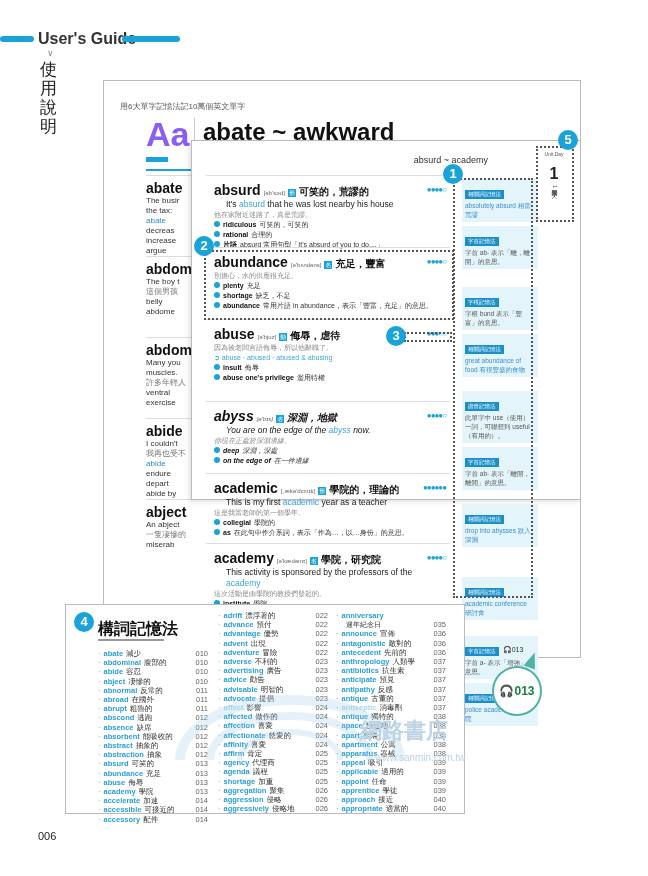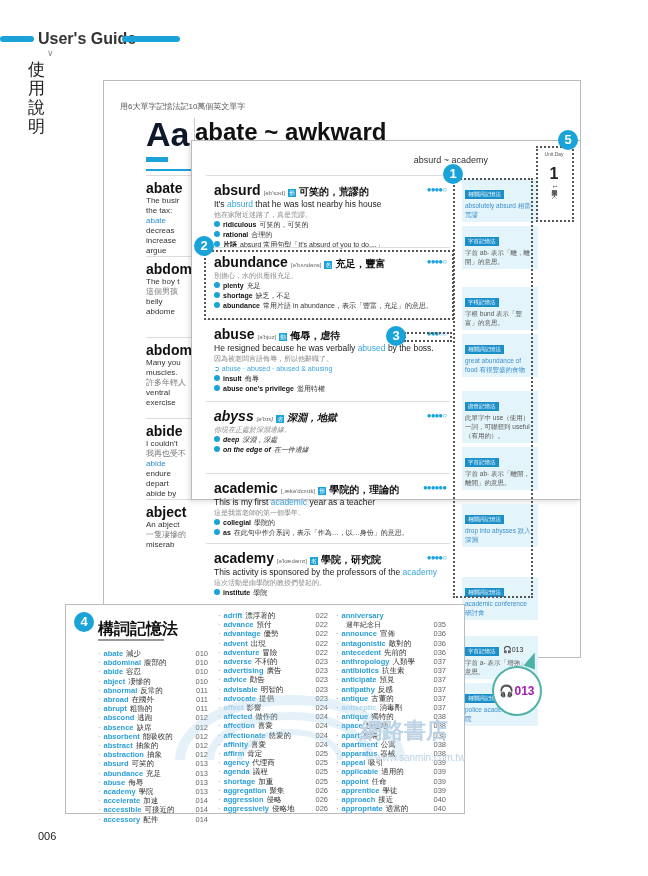--- a/index.html
+++ b/index.html
@@ -4,48 +4,48 @@
 <style>
   * { box-sizing: border-box; margin: 0; padding: 0; }
   body { width: 648px; height: 876px; background: #fff; position: relative; overflow: hidden;
          font-family: "Liberation Sans", "DejaVu Sans", sans-serif; color: #222; }
 
   
   .hdr-bar-l { position: absolute; left: 0; top: 36px; width: 34px; height: 6px; background: #1aa3d8; border-radius: 3px; }
   .hdr-title { position: absolute; left: 38px; top: 30px; font-size: 16px; font-weight: bold; color: #333; }
   .hdr-bar-r { position: absolute; left: 122px; top: 36px; width: 58px; height: 6px; background: #1aa3d8; border-radius: 3px; }
   .hdr-chev { position: absolute; left: 47px; top: 48px; font-size: 9px; color: #888; }
-  .hdr-vert { position: absolute; left: 28px; top: 60px; width: 20px; font-size: 17px; line-height: 19px; color: #222; font-family: "DejaVu Sans", sans-serif; }
+  .hdr-vert { position: absolute; left: 40px; top: 60px; width: 20px; font-size: 17px; line-height: 19px; color: #222; font-family: "DejaVu Sans", sans-serif; }
 
   
   .back-page { position: absolute; left: 103px; top: 80px; width: 478px; height: 578px; border: 1px solid #bbb; background: #fff; }
   .back-sub { position: absolute; left: 16px; top: 20px; font-size: 8px; color: #555; }
-  .back-aa { position: absolute; left: 42px; top: 34px; font-size: 34px; font-weight: bold; color: #0f172a; }
-  .back-range { position: absolute; left: 90px; top: 37px; font-size: 24px; font-weight: bold; color: #111; border-left: 1px solid #ccc; padding-left: 0; }
+  .back-aa { position: absolute; left: 42px; top: 34px; font-size: 34px; font-weight: bold; color: #8b5cf6; }
+  .back-range { position: absolute; left: 90px; top: 37px; font-size: 24px; font-weight: bold; color: #111; border-left: 1px solid #ccc; padding-left: 8px; }
   .back-tag { position: absolute; left: 42px; top: 76px; width: 22px; height: 5px; background: #1aa3d8; }
   .back-rule { position: absolute; left: 42px; top: 88px; width: 46px; height: 2px; background: #1aa3d8; }
   .back-col { position: absolute; left: 42px; top: 94px; width: 46px; overflow: hidden; }
   .b-entry { height: 81px; border-top: 1px solid #ddd; padding-top: 4px; white-space: nowrap; overflow: hidden; }
   .b-entry .w { font-size: 14px; font-weight: bold; color: #111; }
   .b-entry .l { font-size: 8px; color: #333; line-height: 10px; }
   .b-entry .l.blue { color: #2a8fd0; }
   .b-entry .l.zh { color: #777; }
 
   
   .front-page { position: absolute; left: 191px; top: 140px; width: 390px; height: 360px; border: 1px solid #bbb; background: #fff; box-shadow: -2px 2px 4px rgba(0,0,0,0.12); }
   .front-range { position: absolute; right: 92px; top: 14px; font-size: 9px; color: #333; }
   .entries { position: absolute; left: 14px; top: 34px; width: 244px; }
   .entry { position: relative; border-top: 1px solid #ddd; padding: 6px 4px 4px 8px; }
   .entry .head { display: flex; align-items: baseline; gap: 3px; white-space: nowrap; }
   .entry .word { font-size: 14px; font-weight: bold; color: #111; }
   .entry .ipa { font-size: 6px; color: #666; }
   .entry .pos { display: inline-block; width: 8px; height: 8px; background: #1aa3d8; color: #fff; font-size: 6px; text-align: center; line-height: 8px; }
   .entry .def { font-size: 10px; font-weight: bold; color: #111; }
   .entry .dots { position: absolute; right: 4px; top: 9px; font-size: 8px; color: #1aa3d8; letter-spacing: -1px; }
-  .entry .ex { font-size: 8.5px; color: #222; line-height: 11px; }
+  .entry .ex { font-size: 8.5px; color: #222; line-height: 11px; margin-left: 12px; }
   .entry .ex .hl { color: #3aa5dc; }
   .entry .zh { font-size: 7px; color: #888; line-height: 10px; }
   .entry .rel { font-size: 7px; color: #333; line-height: 10px; white-space: nowrap; overflow: hidden; }
   .entry .rel .b { display: inline-block; width: 6px; height: 6px; border-radius: 50%; background: #1aa3d8; margin-right: 3px; }
   .entry .rel .hk { color: #111; font-weight: bold; margin-right: 3px; }
   .entry .rel.link { color: #3aa5dc; }
 
   .side { position: absolute; left: 270px; top: 38px; width: 76px; }
   .side-box { background: #e4f4fb; padding: 3px; margin-bottom: 4px; }
   .side-tag { display: inline-block; background: #1a8fca; color: #fff; font-size: 5.5px; padding: 1px 3px; margin-bottom: 2px; }
@@ -73,21 +73,21 @@
   .col .row .en { color: #2a9fd8; font-weight: bold; margin-right: 3px; }
   .col .row .zh { color: #333; flex: 1; overflow: hidden; }
   .col .row .pg { color: #666; width: 18px; text-align: right; }
   .col .row.faded .en { color: #a9d6ee; }
   .col .sub { padding-left: 10px; font-size: 7px; color: #333; line-height: 9px; }
 
   .watermark { position: absolute; left: 140px; top: 690px; width: 340px; height: 70px; pointer-events: none; opacity: 0.25; }
   .wm-text { position: absolute; left: 360px; top: 716px; font-size: 22px; color: #bcd3e6; font-weight: bold; }
   .wm-url { position: absolute; left: 375px; top: 752px; font-size: 10px; color: #bcd3e6; }
 
-  .audio-bubble { position: absolute; left: 492px; top: 666px; width: 50px; height: 50px; border: 2px solid #4fb2a7; border-radius: 50%; background: #fff; text-align: center; line-height: 46px; font-size: 12px; font-weight: bold; color: #a21caf; }
+  .audio-bubble { position: absolute; left: 492px; top: 666px; width: 50px; height: 50px; border: 2px solid #4fb2a7; border-radius: 50%; background: #fff; text-align: center; line-height: 46px; font-size: 12px; font-weight: bold; color: #15803d; }
   .bubble-tail { position: absolute; left: 526px; top: 652px; width: 0; height: 0; border-left: 6px solid transparent; border-right: 6px solid transparent; border-bottom: 16px solid #4fb2a7; transform: rotate(20deg); }
 
   .page-num { position: absolute; left: 38px; top: 830px; font-size: 11px; color: #222; }
 </style>
 </head>
 <body>
 
 <div class="hdr-bar-l"></div>
 <div class="hdr-title">User's Guide</div>
 <div class="hdr-bar-r"></div>
@@ -174,34 +174,34 @@
         <div class="rel"><span class="b"></span><span class="hk">abundance</span><span>常用片語 in abundance，表示「豐富，充足」的意思。</span></div>
       </div>
       <div class="entry" style="height: 82px;">
         <div class="head">
           <span class="word">abuse</span>
           <span class="ipa">[ə'bjuz]</span>
           <span class="pos">動</span>
           <span class="def">侮辱，虐待</span>
         </div>
         <span class="dots">●●●○○</span>
-        <div class="ex">He resigned because he was verbally <span class="hl">abused</span> by the boss.</div>
         <div class="zh">因為被老闆言語侮辱，所以他辭職了。</div>
         <div class="rel link"><span>➲ </span><span>abuse · abused · abused &amp; abusing</span></div>
         <div class="rel"><span class="b"></span><span class="hk">insult</span><span>侮辱</span></div>
         <div class="rel"><span class="b"></span><span class="hk">abuse one's privilege</span><span>濫用特權</span></div>
       </div>
       <div class="entry" style="height: 72px; font-style: italic;">
         <div class="head">
           <span class="word">abyss</span>
           <span class="ipa">[ə'bɪs]</span>
           <span class="pos">名</span>
           <span class="def">深淵，地獄</span>
         </div>
         <span class="dots">●●●●○</span>
+        <div class="ex">You are on the edge of the <span class="hl">abyss</span> now.</div>
         <div class="zh">你現在正處於深淵邊緣。</div>
         <div class="rel"><span class="b"></span><span class="hk">deep</span><span>深淵，深處</span></div>
         <div class="rel"><span class="b"></span><span class="hk">on the edge of</span><span>在一件邊緣</span></div>
       </div>
       <div class="entry" style="height: 70px;">
         <div class="head">
           <span class="word">academic</span>
           <span class="ipa">[ˌækə'dɛmɪk]</span>
           <span class="pos">形</span>
           <span class="def">學院的，理論的</span>

